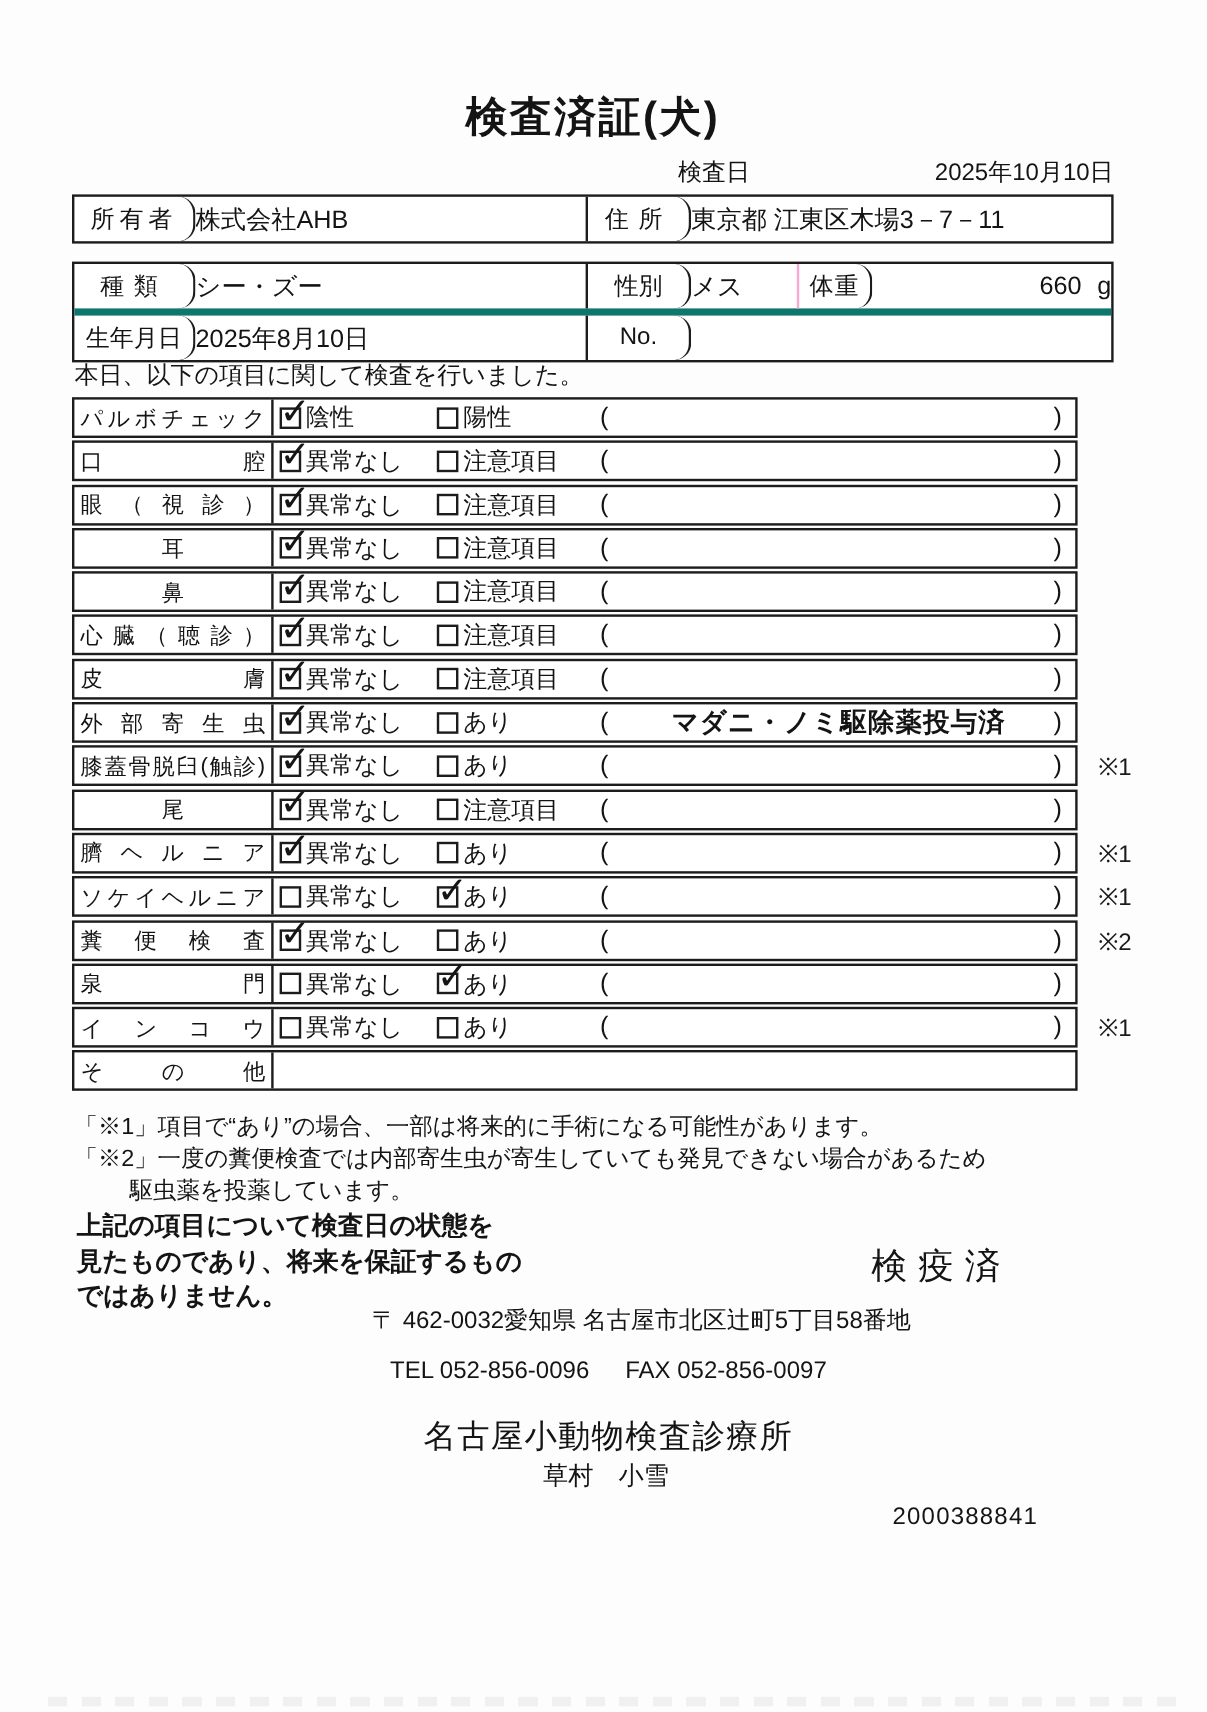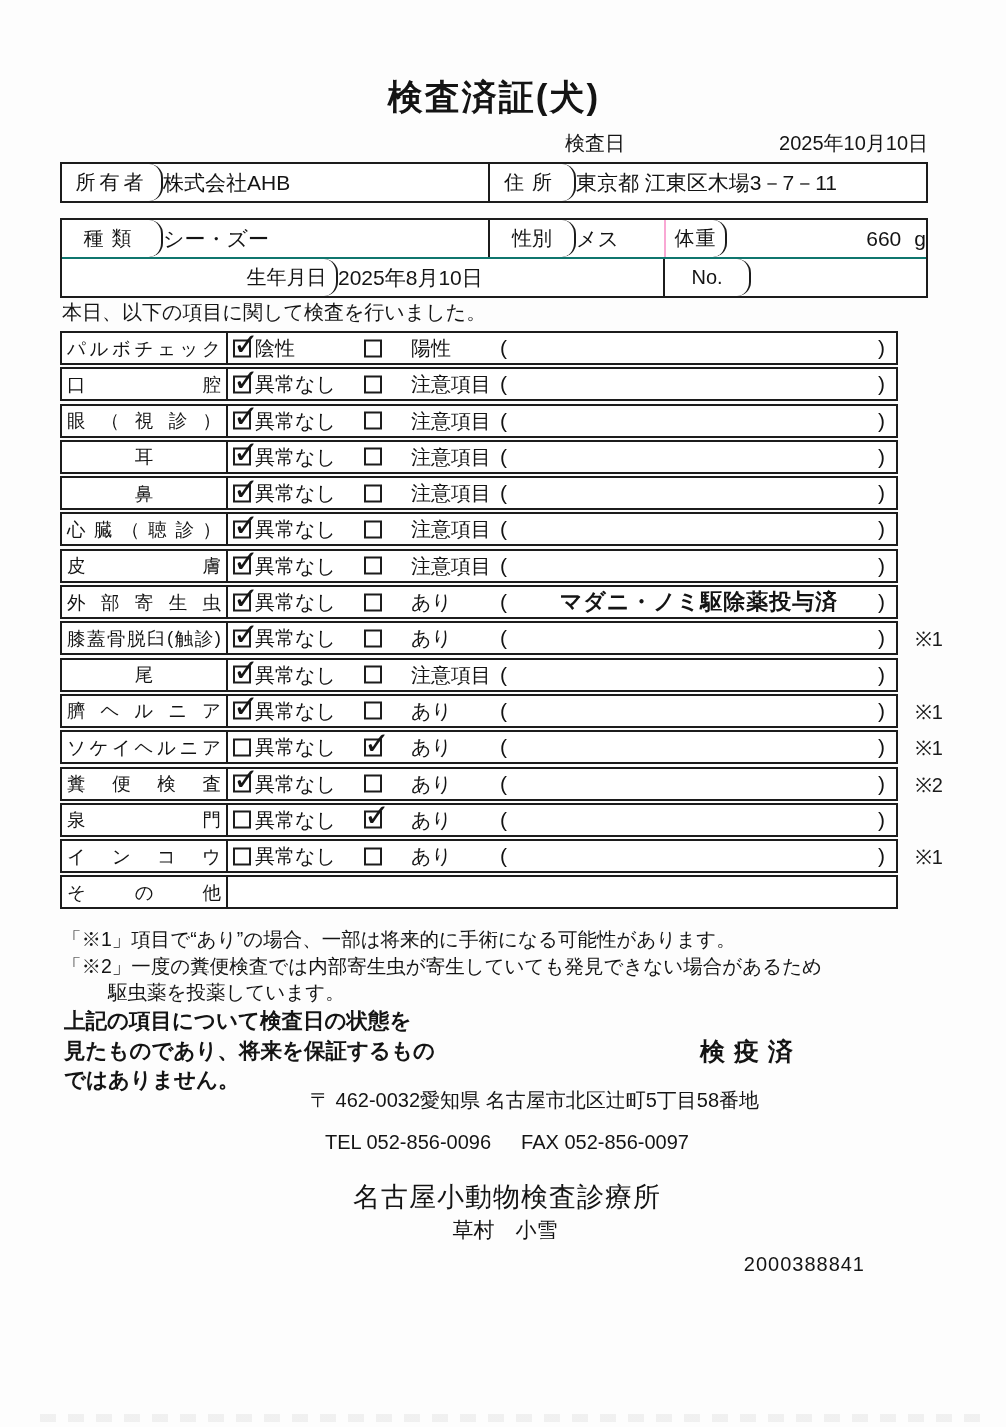--- a/index.html
+++ b/index.html
@@ -15,21 +15,21 @@
   .title { left:60px; top:74px; width:868px; text-align:center;
     font-size:35px; font-weight:700; letter-spacing:2px; }
 
   
   .examdate { left:565px; top:130px; width:363px; display:flex;
     justify-content:space-between; font-size:20px; }
 
   
   .tbl { left:60px; width:868px; border:2px solid #1c1c1c; background:#fff; box-sizing:border-box; }
   .trow { display:flex; height:37px; align-items:stretch; }
-  .trow + .trow { border-top:2px solid #0f766e;justify-content:center; }
+  .trow + .trow { border-top:6px solid #0f766e; }
   .cell { display:flex; align-items:center; box-sizing:border-box; overflow:hidden; }
   .cell.lab { justify-content:center; font-size:20px; border-right:2px solid #1c1c1c;border-radius:14px; }
   .cell.val { font-size:21px; }
   .w101 { width:101px; } .w327 { width:327px; } .w86 { width:86px; }
   .w90 { width:90px; } .w61 { width:61px; } .grow { flex:1; }
   .ls4 { letter-spacing:4px; } .ls8 { letter-spacing:8px; }
   .weightcell { flex:1; display:flex; align-items:center; justify-content:flex-end;
     gap:13px; font-size:21px; }
 
   .intro { left:62px; top:299px; font-size:20px; }
@@ -37,41 +37,41 @@
   
   #checklist { position:absolute; left:60px; top:331px; width:838px; }
   .cl-row { position:relative; box-sizing:border-box; width:838px; height:34px;
     margin-bottom:2.3px; border:2px solid #1c1c1c; background:#fff; display:flex; }
   .cl-label { box-sizing:border-box; width:166px; border-right:2px solid #1c1c1c;
     display:flex; justify-content:space-between; align-items:center;
     padding:0 5px; font-size:18.5px; white-space:pre; }
   .cl-content { position:relative; flex:1; font-size:20px; }
   .opt { position:absolute; top:50%; transform:translateY(-50%); display:flex;
     align-items:center; white-space:nowrap; }
-  .opt.o1 { left:5px; } .opt.o2 { left:136px;gap:25px; }
+  .opt.o1 { left:5px; } .opt.o2 { left:136px; }
   .box { position:relative; width:14px; height:14px; border:2px solid #1c1c1c;
     margin-right:4px; flex:0 0 auto; }
   .tick { position:absolute; left:-2px; bottom:-4px; font-size:31px; line-height:1;
     font-family:"DejaVu Sans", sans-serif; color:#151515; }
   .paren { position:absolute; top:50%; transform:translateY(-50%); font-size:21px; }
   .paren.open { left:272px; } .paren.close { right:11px; }
   .paren-text { position:absolute; top:50%; transform:translateY(-50%);
     left:292px; width:358px; text-align:center; font-size:22px; font-weight:600;
     letter-spacing:1px; white-space:nowrap; }
   .refmark { position:absolute; right:-47px; top:50%; transform:translateY(-50%);
     font-size:20px; color:#1a1a1a; white-space:nowrap; }
 
   
   .notes { left:62px; top:926px; font-size:19.5px; line-height:26.5px; }
   .note-indent { padding-left:46px; }
 
   
   .statement { left:64px; top:1007px; font-size:21.5px; font-weight:700; line-height:29.5px; }
 
-  .stamp { left:700px; top:1035px; font-size:25px; font-weight:700; letter-spacing:9px; white-space:nowrap; }
+  .stamp { left:726px; top:1035px; font-size:30px; font-weight:400; letter-spacing:9px; white-space:nowrap; }
 
   .postal-line { left:310px; top:1087px; display:flex; font-size:20px; white-space:nowrap; }
   .tel-line { left:325px; top:1131px; display:flex; gap:30px; font-size:20px; white-space:nowrap; }
 
   .clinic { left:74px; top:1179px; width:866px; text-align:center; font-size:27px; letter-spacing:1px; }
   .vet { left:72px; top:1216px; width:866px; text-align:center; font-size:21px; }
   .serial { top:1253px; right:141px; font-size:20px; letter-spacing:1px; }
 
   .scan-artifact { left:40px; right:20px; top:1414px; height:8px; opacity:.55;
     background:repeating-linear-gradient(90deg,#e6e6e6 0 16px,transparent 16px 28px); }

